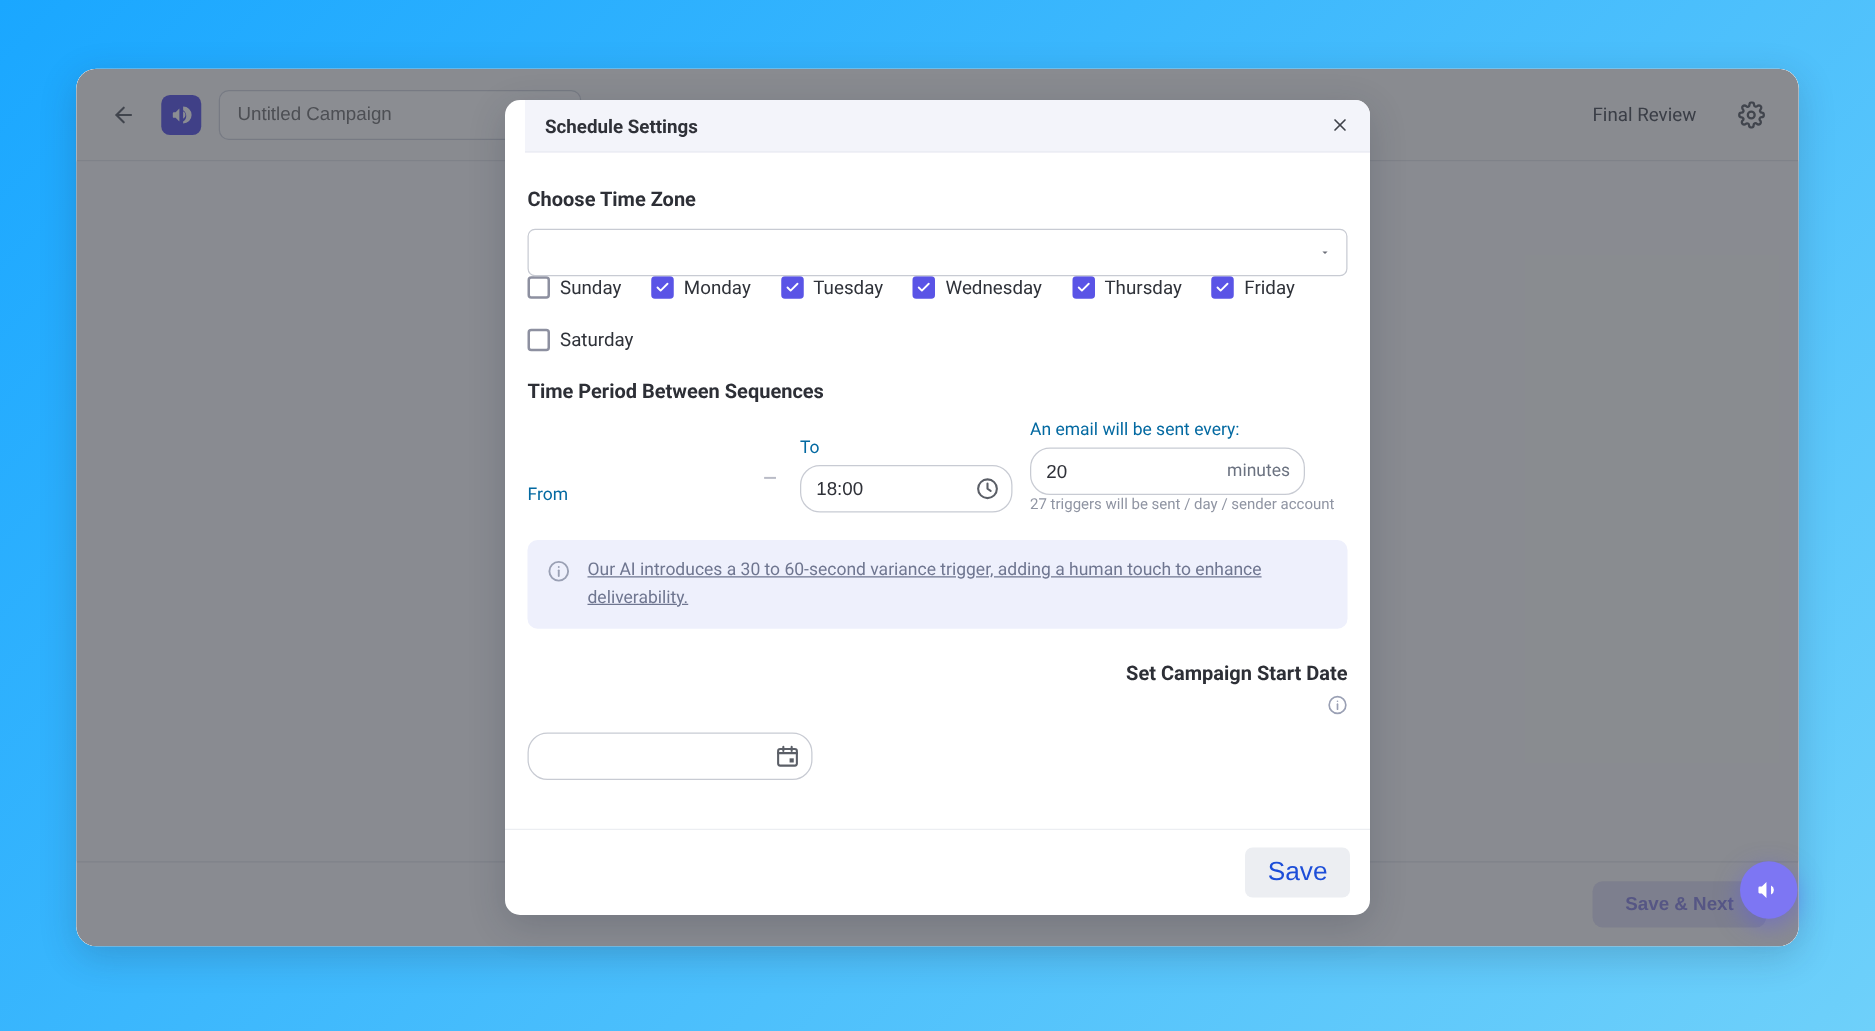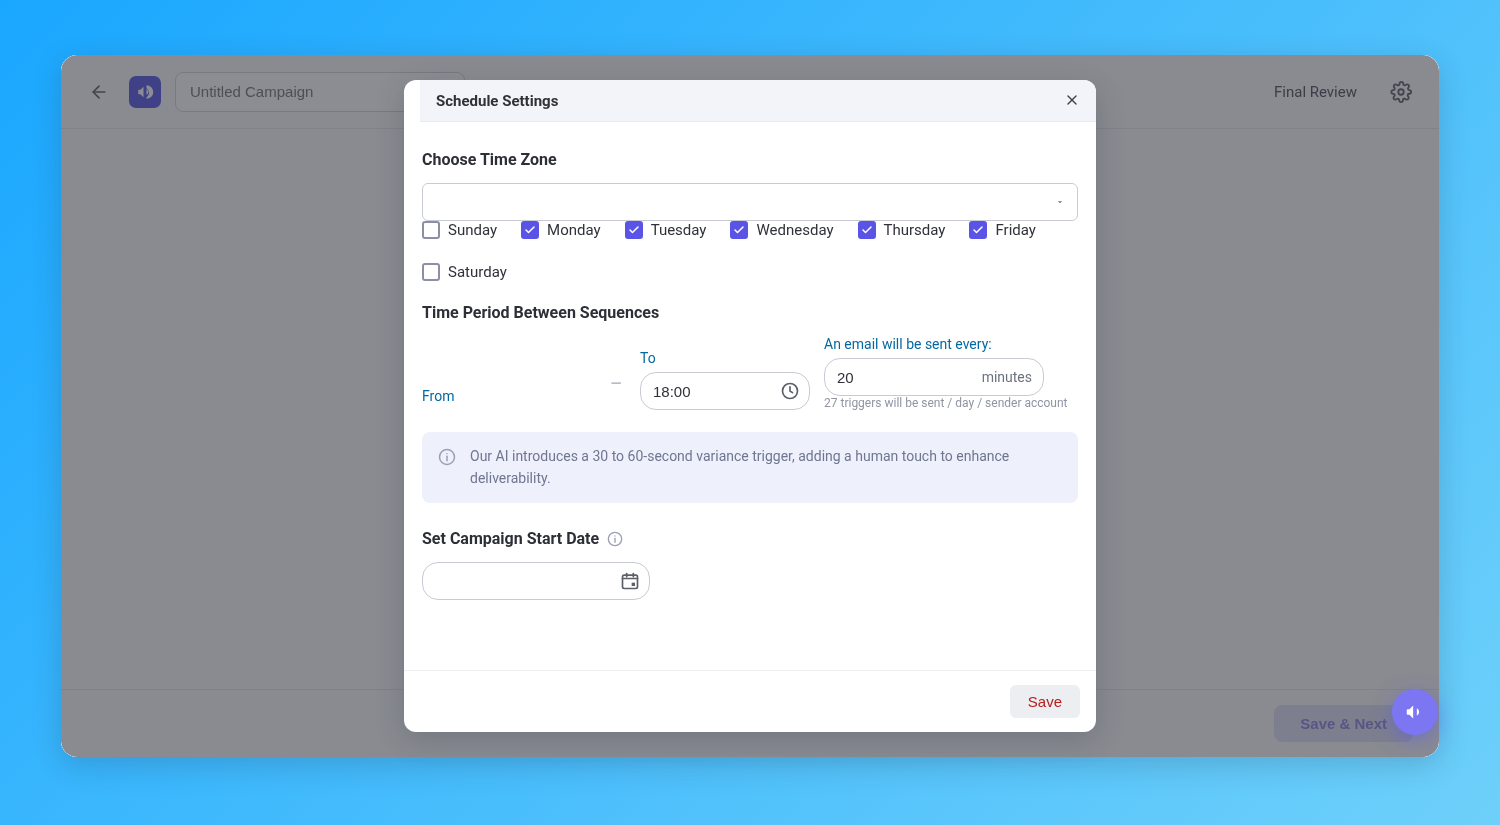--- a/index.html
+++ b/index.html
@@ -127,32 +127,32 @@
   .dash-sep { text-align:center; color:#b9bbc6; align-self:center; padding-top: 20px; font-weight:700;}
   .minutes-wrap {}
   .minutes { position:relative; width: 220px;}
   .minutes .unit { position:absolute; right:12px; top:50%; transform:translateY(-50%); color:#6b7280; font-size:14px; }
   .helper { font-size:12px; color:#9095a3; margin-top:0; }
   .info-box {
     margin-top: 22px;
     background: var(--pill-info-bg);
     border-radius: 8px;
     padding: 14px 16px;
-    display:flex; gap:14px; color:#6f7690; font-size:14px; line-height:1.55;
+    display:flex; gap:14px; color:#6f7690; font-size:14px; line-height:1.55;text-decoration:underline;
   }
   .info-icon { width:18px; height:18px; color:#9aa0b4; flex: 0 0 18px; margin-top:2px;}
-  .section-with-icon { display:flex; align-items:center; gap:8px; }
+  .section-with-icon { display:flex; align-items:flex-end; gap:8px;flex-direction:column; }
   .date { position:relative; width:228px; margin-top:4px; }
   .modal-footer {
     border-top:1px solid #eceef2; padding: 14px 16px;
     display:flex; justify-content:flex-end;
   }
   .save-btn {
-    background:#eceef2; color:#b91c1c; border:none; border-radius:6px;
-    padding: 8px 18px; font-size:15px;
+    background:#eceef2; color:#1d4ed8; border:none; border-radius:6px;
+    padding: 8px 18px; font-size:21px;
   }
   
   .fab {
     position:absolute; right: 62px; bottom: 90px;
     width:46px; height:46px; border-radius:50%; background:#7d76f3;
     display:flex; align-items:center; justify-content:center; color:#fff;
     box-shadow: 0 6px 20px rgba(93,89,233,.5);
   }
   
 </style>

